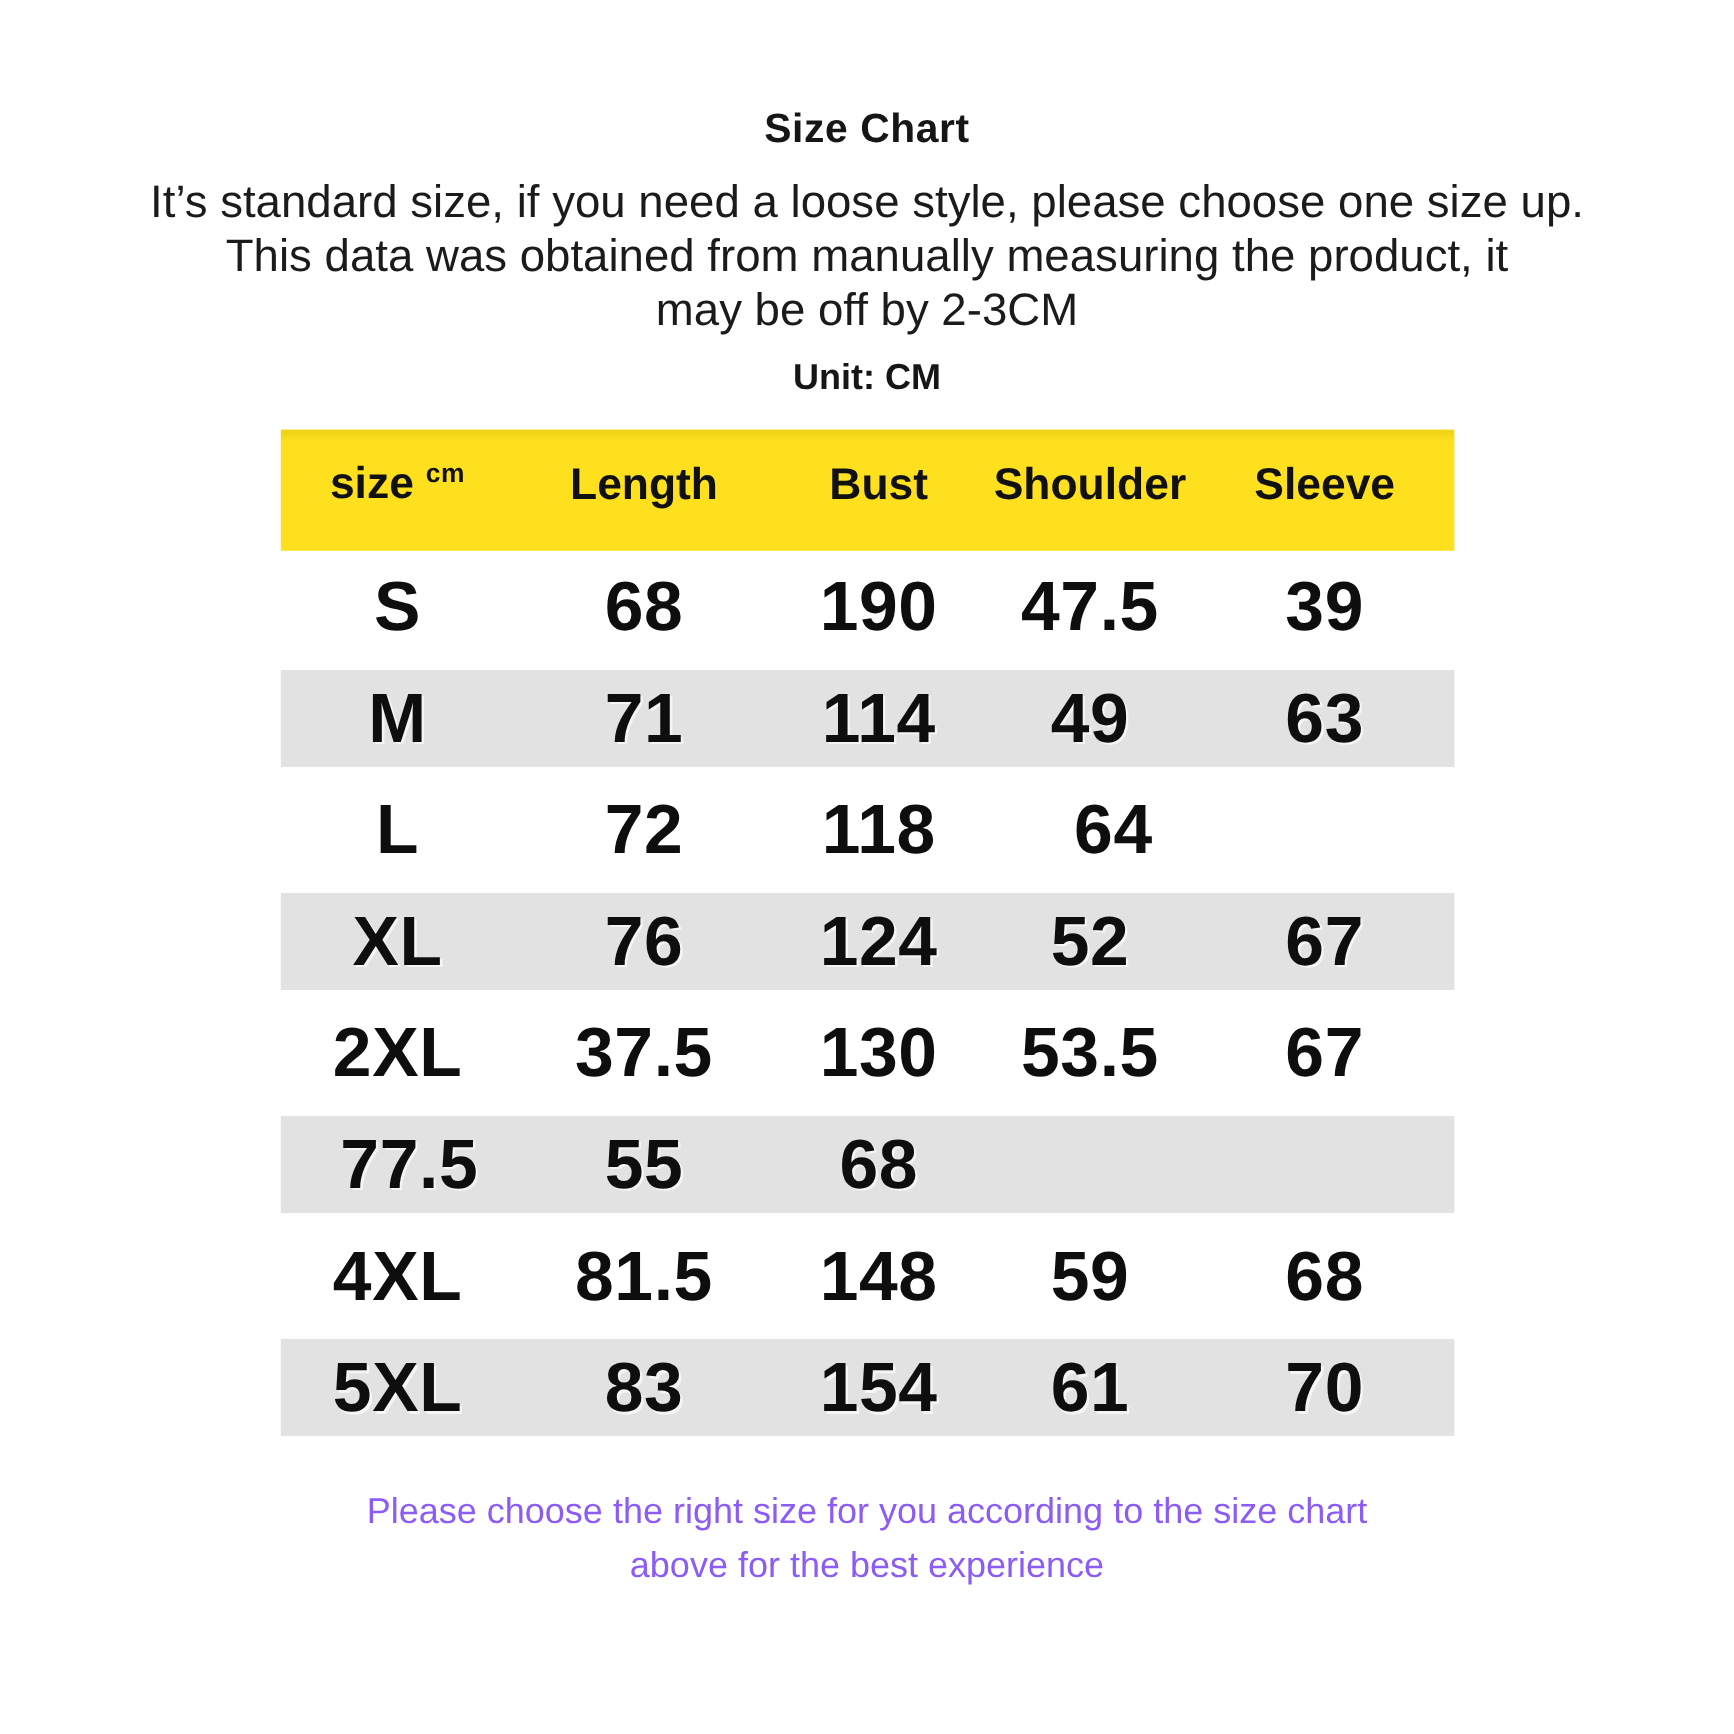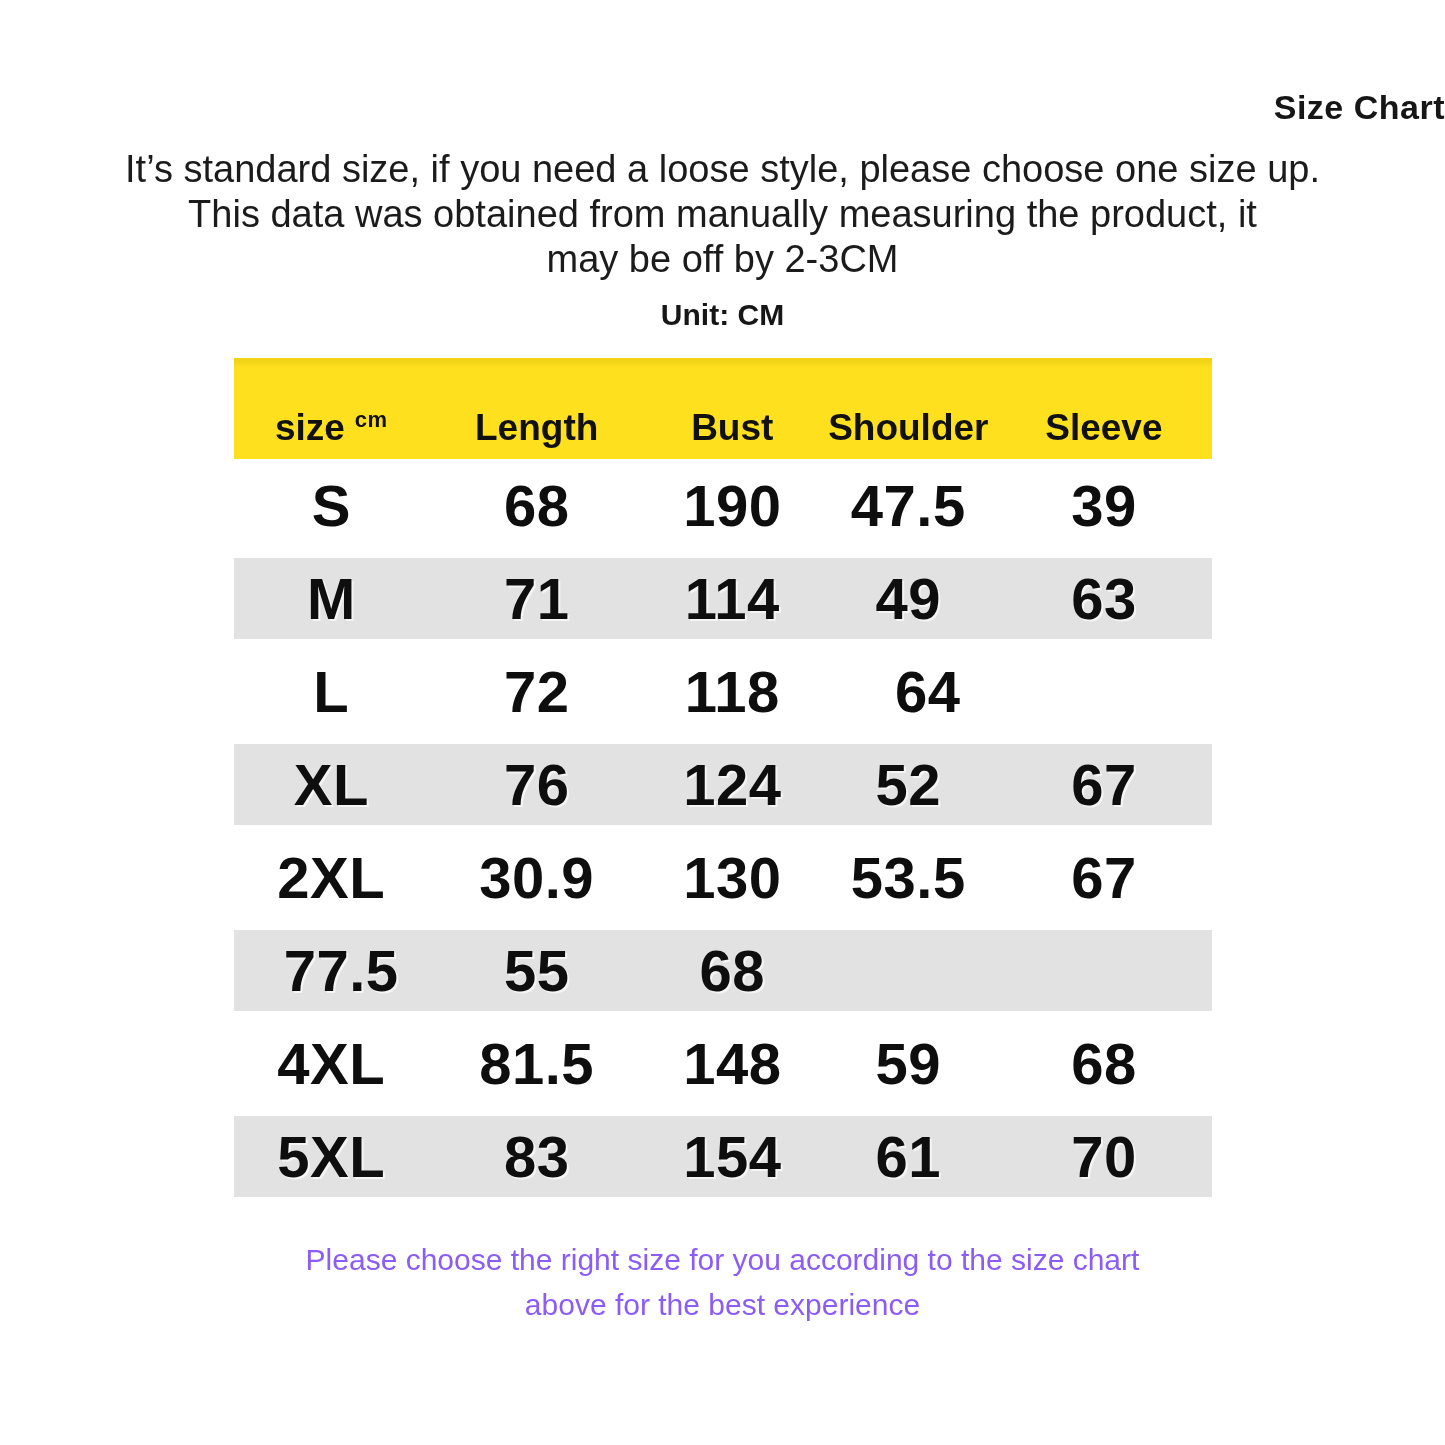--- a/index.html
+++ b/index.html
@@ -12,21 +12,21 @@
   .page {
     position: relative;
     width: 1445px;
     height: 1445px;
     background: #ffffff;
     overflow: hidden;
   }
   .title {
     margin: 0;
     padding-top: 88px;
-    text-align: right;
+    text-align: center;
     font-size: 34px;
     font-weight: 700;
     letter-spacing: 0.5px;
   }
   .desc {
     margin-top: 20px;
     text-align: center;
     font-size: 38px;
     font-weight: 400;
     line-height: 45px;
@@ -37,21 +37,21 @@
     text-align: center;
     font-size: 30px;
     font-weight: 700;
   }
   .size-table {
     width: 978px;
     margin: 26px auto 0 auto;
   }
   .thead {
     display: flex;
-    align-items: flex-end;
+    align-items: center;
     height: 101px;
     box-sizing: border-box;
     padding-bottom: 10px;
     background: linear-gradient(#f2d417 0px, #f2d417 3px, #ffe01f 10px, #ffe01f 100%);
   }
   .trow {
     display: flex;
     align-items: center;
     height: 93px;
   }
@@ -153,21 +153,21 @@
     <div class="trow alt">
       <div class="cell w0">XL</div>
       <div class="cell w1">76</div>
       <div class="cell w2">124</div>
       <div class="cell w3">52</div>
       <div class="cell w4">67</div>
     </div>
 
     <div class="trow">
       <div class="cell w0">2XL</div>
-      <div class="cell w1">30.9</div>
+      <div class="cell w1">37.5</div>
       <div class="cell w2">130</div>
       <div class="cell w3">53.5</div>
       <div class="cell w4">67</div>
     </div>
 
     <div class="trow alt">
       <div class="cell w1">77.5</div>
       <div class="cell w3">55</div>
       <div class="cell w4">68</div>
     </div>

